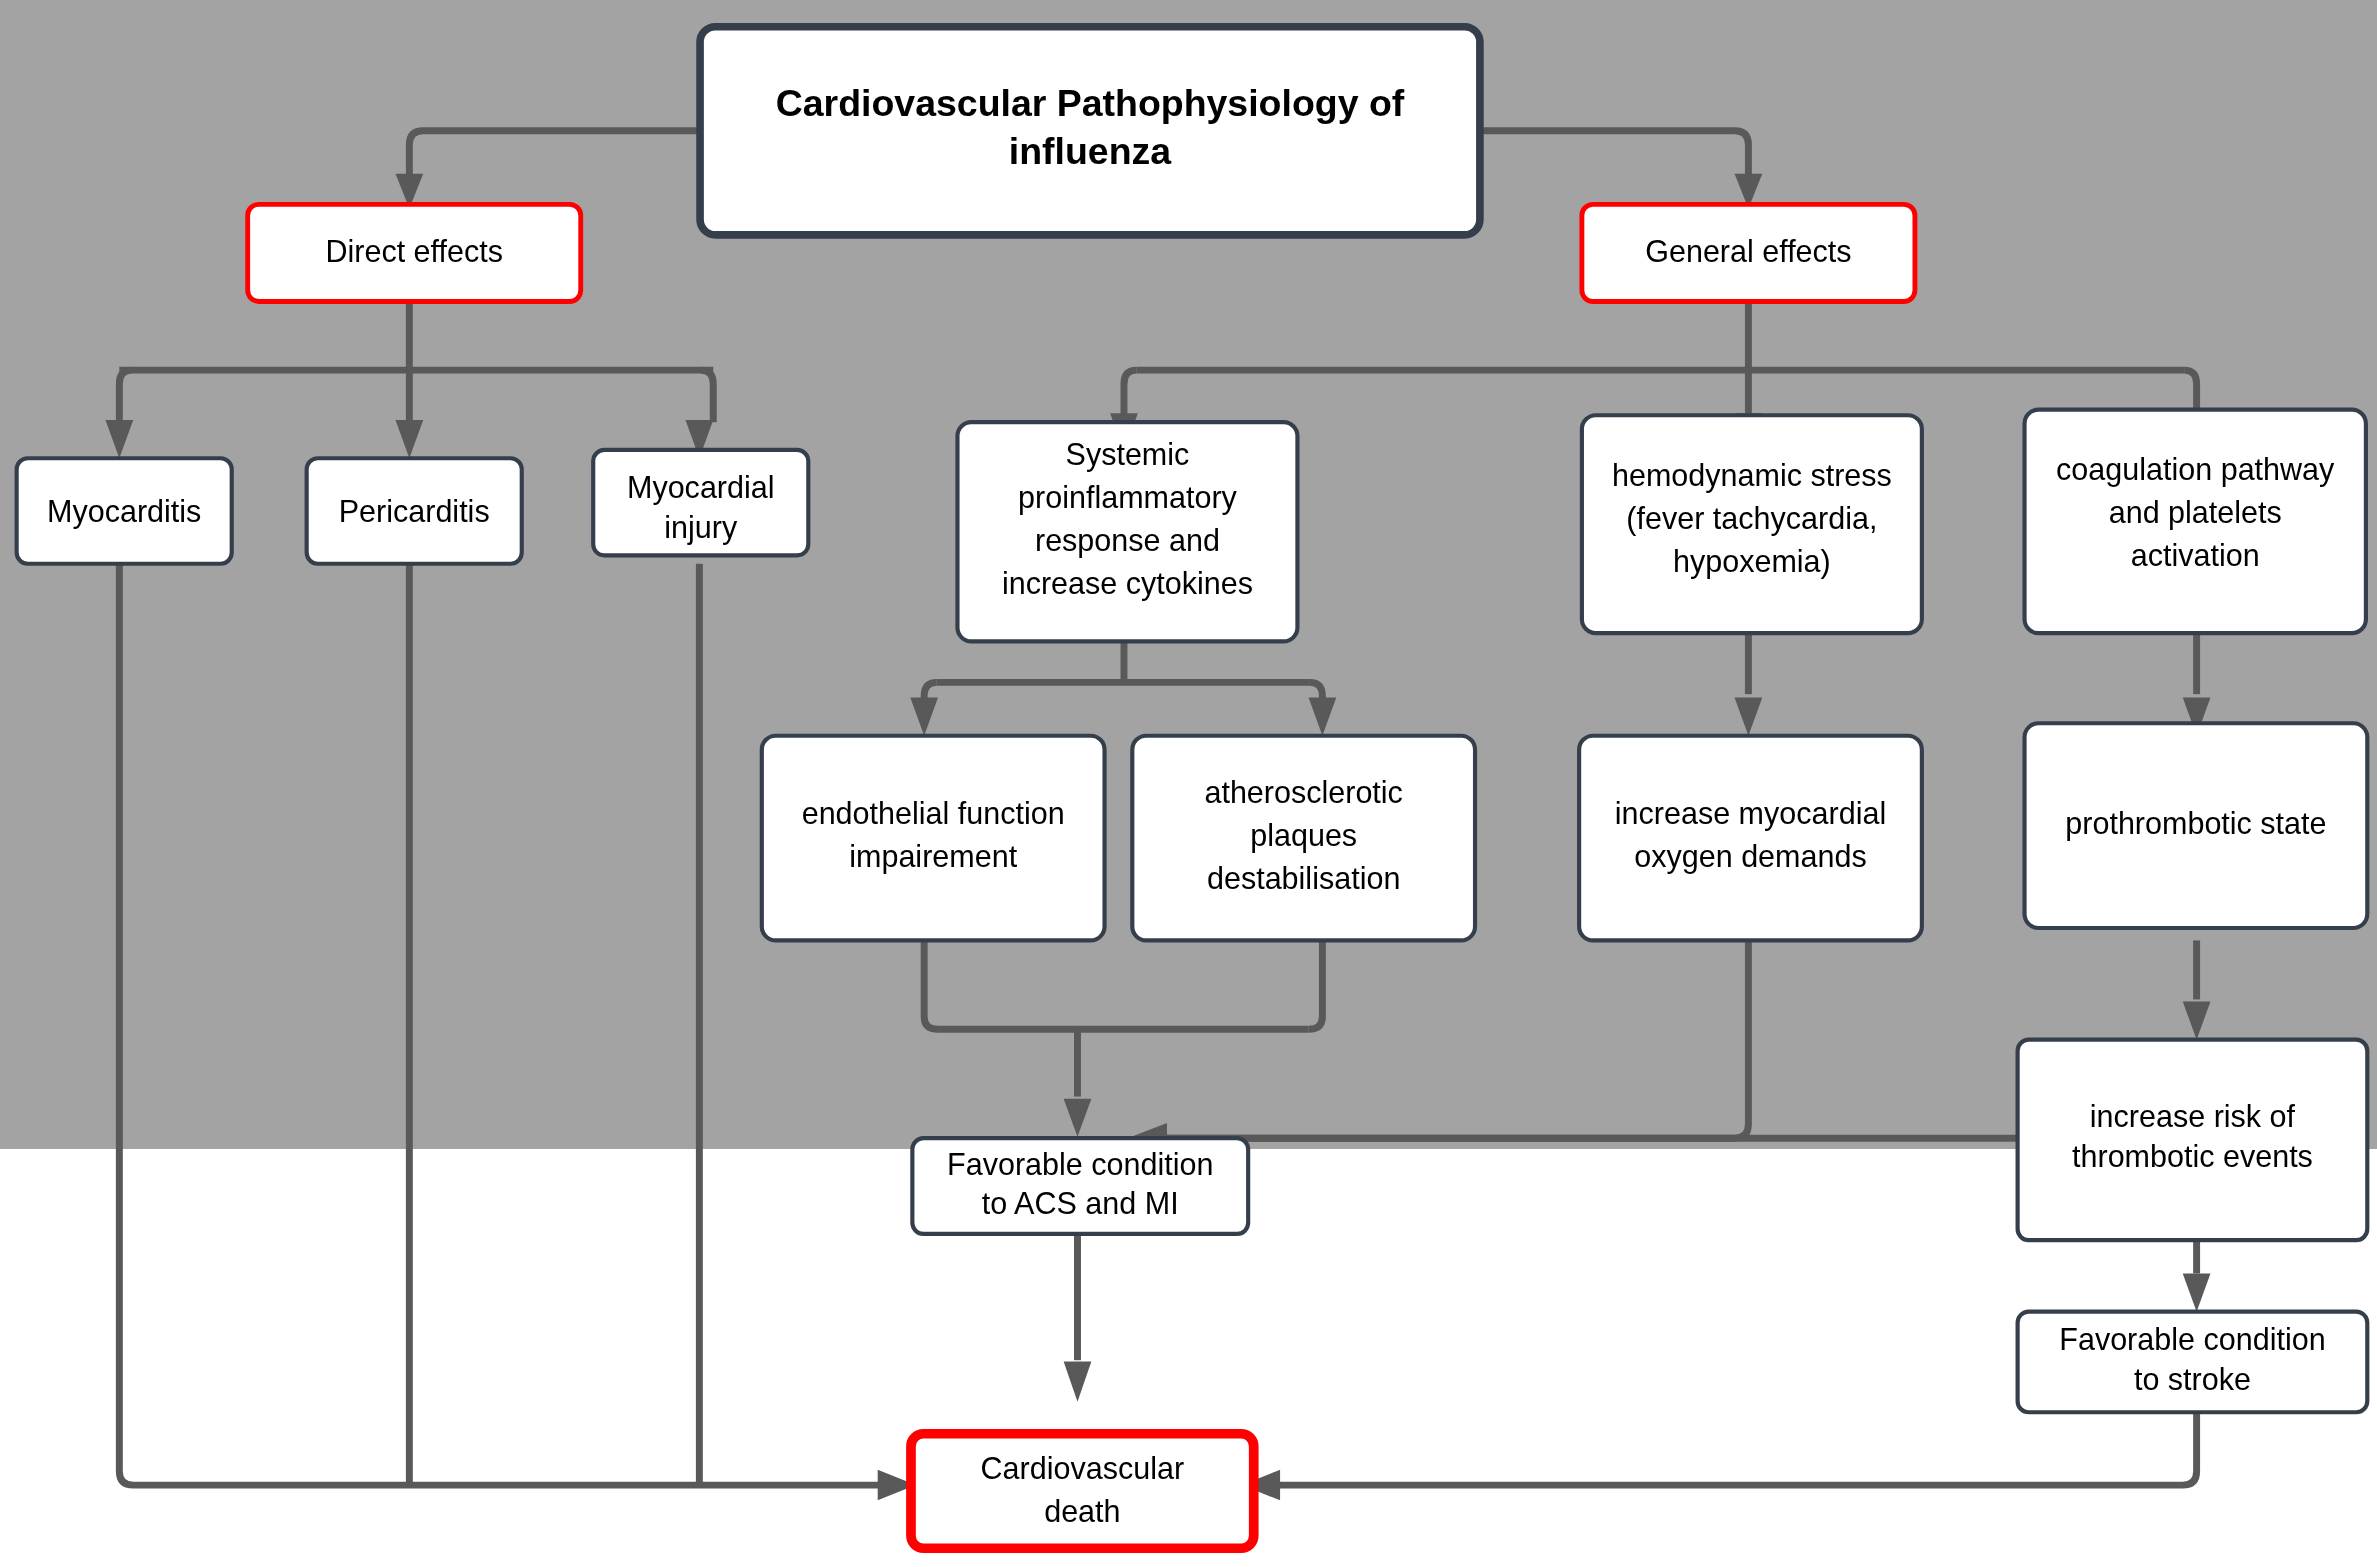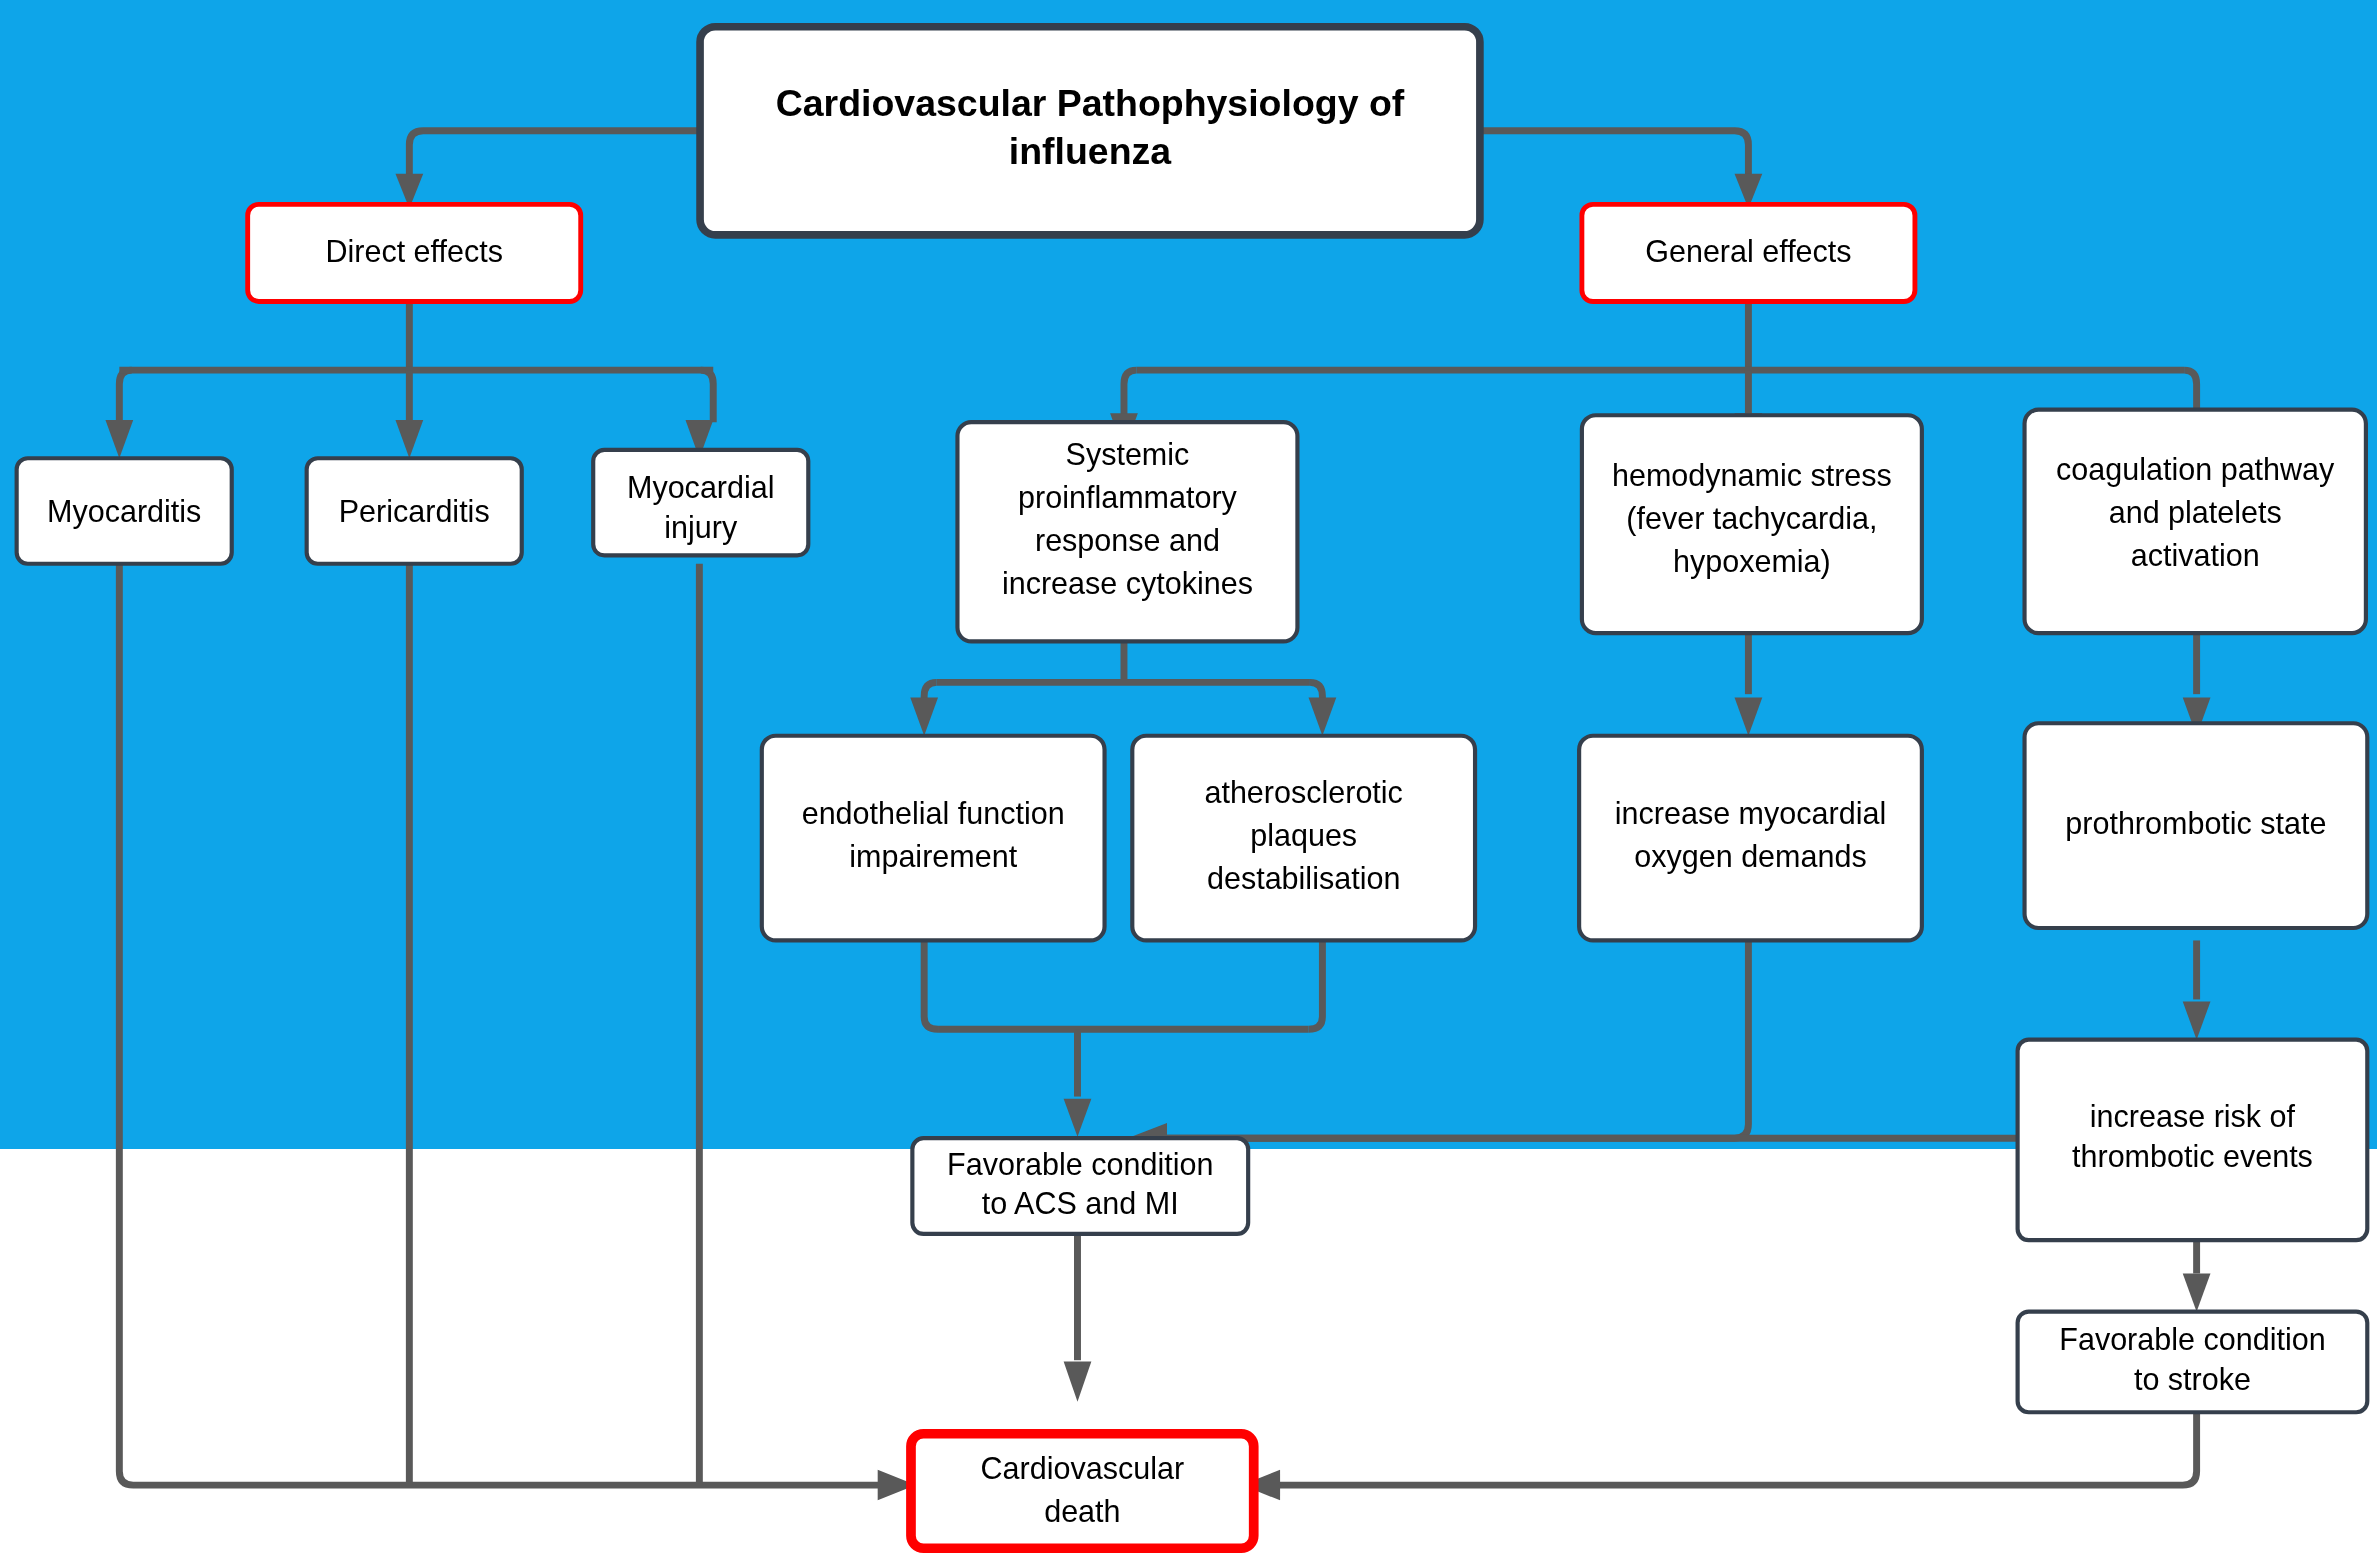--- a/index.html
+++ b/index.html
@@ -10,21 +10,21 @@
   body {
     width: 2377px;
     height: 1568px;
     font-family: "Liberation Sans", sans-serif;
     overflow: hidden;
   }
   #flowchart-root {
     position: relative;
     width: 2377px;
     height: 1149px;
-    background: #0ea5e9;
+    background: #a3a3a3;
   }
   svg#diagram {
     display: block;
     width: 2377px;
     height: 1568px;
   }
   .node-box {
     fill: #ffffff;
   }
   .node-box.navy {

